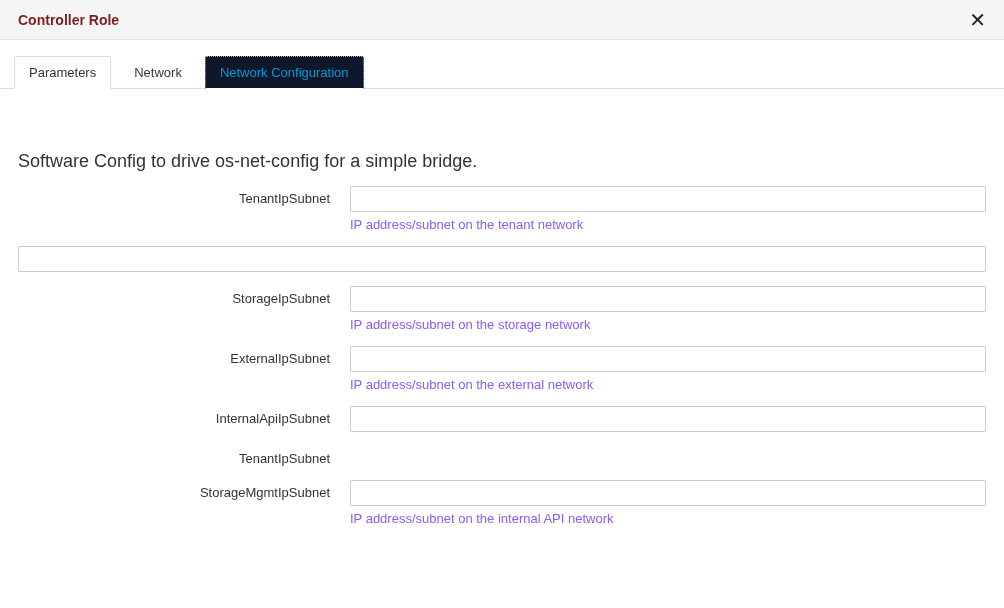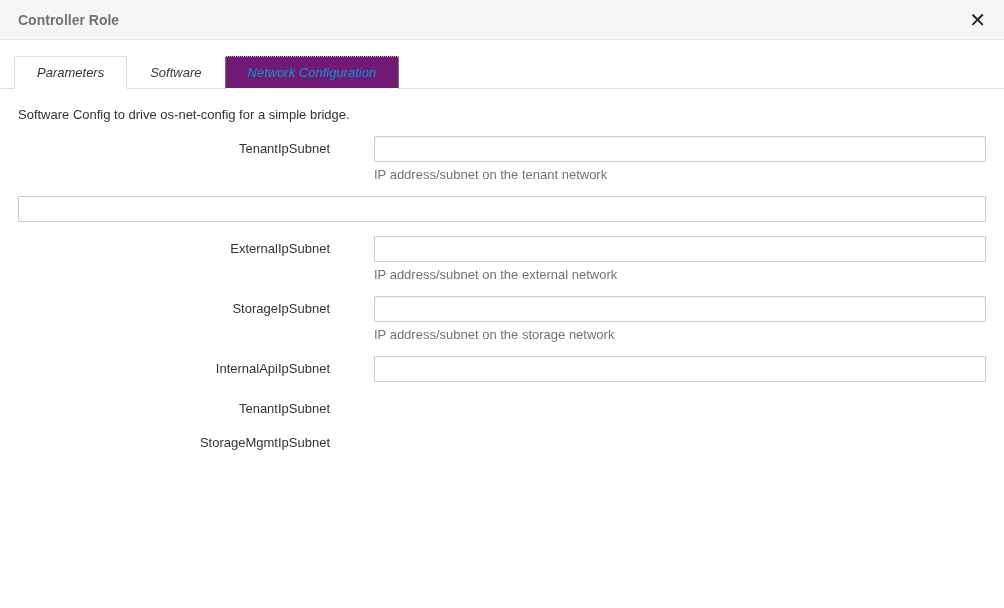--- a/index.html
+++ b/index.html
@@ -21,75 +21,74 @@
       border-bottom: 1px solid #e5e5e5;
       padding: 10px 16px 10px 18px;
       display: flex;
       justify-content: space-between;
       align-items: center;
       height: 40px;
     }
     .header-title {
       font-size: 14px;
       font-weight: 600;
-      color: #737373;
+      color: #7f1d1d;
     }
     .close-btn {
       font-size: 20px;
       color: #222;
       cursor: pointer;
       line-height: 1;
       font-weight: 400;
       padding: 0 2px;
     }
     .tabs-wrapper {
       border-bottom: 1px solid #ddd;
       padding: 16px 0 0 14px;
     }
     .tabs {
       display: flex;
       list-style: none;
       margin-bottom: -1px;
     }
     .tab {
-      padding: 8px 22px;
+      padding: 8px 14px;
       font-size: 13px;
       color: #393939;
       cursor: pointer;
       border: 1px solid transparent;
       border-top-left-radius: 2px;
       border-top-right-radius: 2px;
-      margin-right: 0;
-      font-style: italic;
+      margin-right: 8px;
     }
     .tab.active {
       color: #0099d3;
       border: 1px dotted #aaa;
       border-bottom: 1px solid #fff;
-      background: #701a75;
+      background: #0f172a;
     }
     .tab.first {
       border: 1px solid #ddd;
       border-bottom: 1px solid #fff;
       color: #333;
       background: #fff;
     }
     .content {
       padding: 18px 18px 0 18px;
     }
     .description {
-      font-size: 13px;
+      font-size: 18px;
       color: #333;
       margin-bottom: 14px;
+      margin-top: 44px;
     }
     .form-row {
       display: flex;
       align-items: flex-start;
       margin-bottom: 14px;
-      gap: 24px;
     }
     .form-label {
       width: 332px;
       text-align: right;
       padding-right: 20px;
       padding-top: 5px;
       font-size: 13px;
       color: #333;
       flex-shrink: 0;
     }
@@ -102,39 +101,39 @@
       height: 26px;
       border: 1px solid #ccc;
       border-radius: 1px;
       padding: 3px 8px;
       font-size: 13px;
       color: #333;
       background: #fff;
     }
     .help-text {
       font-size: 13px;
-      color: #737373;
+      color: #8b5cf6;
       margin-top: 5px;
     }
   </style>
 </head>
 <body>
 
 <div class="header">
   <span class="header-title">Controller Role</span>
   <span class="close-btn">✕</span>
 </div>
 
 <div class="tabs-wrapper">
   <ul class="tabs">
     <li class="tab first">
       <span>Parameters</span>
     </li>
     <li class="tab">
-      <span>Software</span>
+      <span>Network</span>
     </li>
     <li class="tab active">
       <span>Network Configuration</span>
     </li>
   </ul>
 </div>
 
 <div class="content">
   <div class="description">Software Config to drive os-net-config for a simple bridge.</div>
 
@@ -146,43 +145,47 @@
     </div>
   </div>
 
   <div class="form-row">
     <div class="form-field">
       <input type="text" class="text-input" style="">
     </div>
   </div>
 
   <div class="form-row">
+    <div class="form-label">StorageIpSubnet</div>
+    <div class="form-field">
+      <input type="text" class="text-input" style="">
+      <div class="help-text">IP address/subnet on the storage network</div>
+    </div>
+  </div>
+
+  <div class="form-row">
     <div class="form-label">ExternalIpSubnet</div>
     <div class="form-field">
       <input type="text" class="text-input" style="">
       <div class="help-text">IP address/subnet on the external network</div>
-    </div>
-  </div>
-
-  <div class="form-row">
-    <div class="form-label">StorageIpSubnet</div>
-    <div class="form-field">
-      <input type="text" class="text-input" style="">
-      <div class="help-text">IP address/subnet on the storage network</div>
     </div>
   </div>
 
   <div class="form-row">
     <div class="form-label">InternalApiIpSubnet</div>
     <div class="form-field">
       <input type="text" class="text-input" style="">
     </div>
   </div>
 
   <div class="form-row">
     <div class="form-label">TenantIpSubnet</div>
   </div>
 
   <div class="form-row">
     <div class="form-label">StorageMgmtIpSubnet</div>
+    <div class="form-field">
+      <input type="text" class="text-input" style="">
+      <div class="help-text">IP address/subnet on the internal API network</div>
+    </div>
   </div>
 
 </div>
 
 </body></html>

